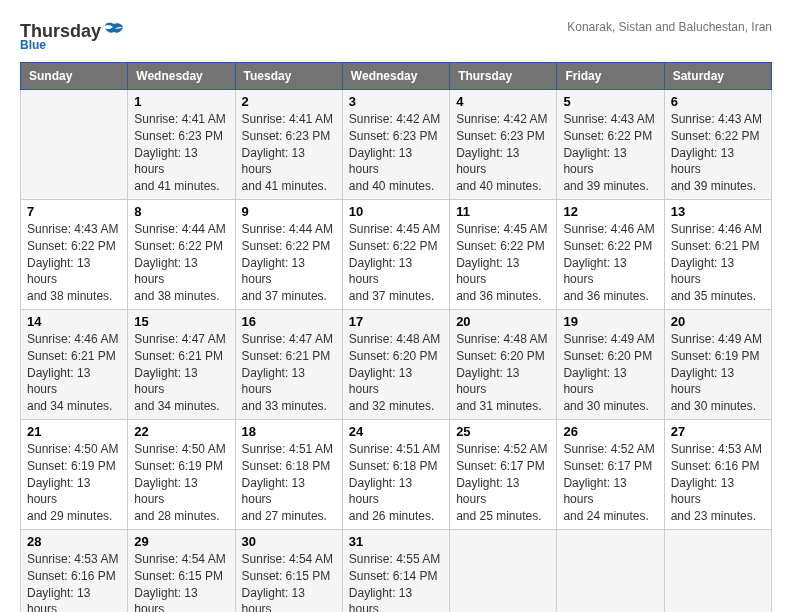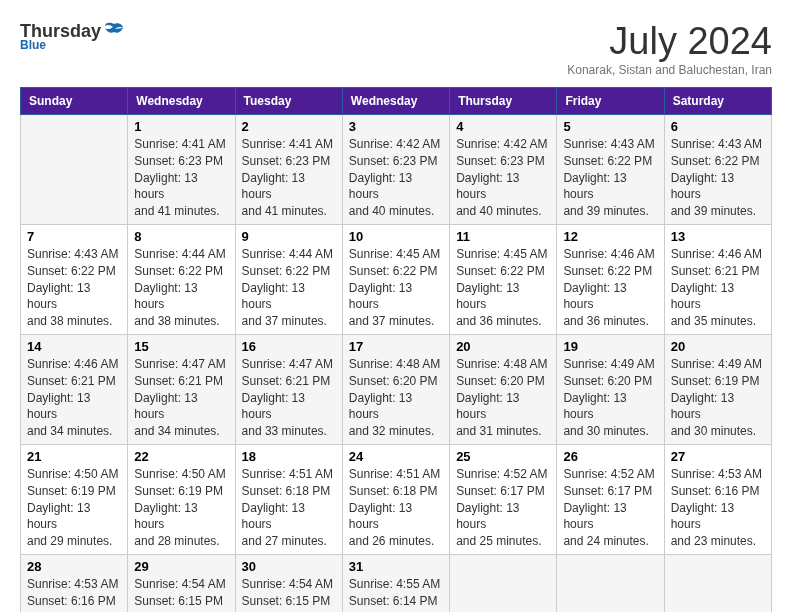--- a/index.html
+++ b/index.html
@@ -23,21 +23,21 @@
     }
     .title-area {
       text-align: right;
     }
     table {
       width: 100%;
       border-collapse: collapse;
       font-size: 11px;
     }
     thead tr th {
-      background-color: #4c1d95;
+      background-color: #737373;
       color: white;
       text-align: left;
       padding: 6px 8px;
       font-size: 12px;
       font-weight: bold;
       border: 1px solid #2a5a9f;
     }
     tbody tr td {
       border: 1px solid #ccc;
       vertical-align: top;
@@ -69,21 +69,20 @@
   <div class="logo">
     <div style="display:flex; align-items:center;">
       <span style="font-size:18px; font-weight:bold; color:#333; font-family:Arial;">Thursday</span>
       <svg width="22" height="22" viewBox="0 0 22 22" style="margin-left:2px;">
         <path d="M11 4 C14 2, 20 4, 20 8 C18 6, 14 7, 12 9 L20 8 C18 12, 14 14, 11 12 C8 14, 4 12, 2 8 C4 10, 8 9, 10 7 C8 5, 4 4, 2 6 C2 2, 8 2, 11 4Z" fill="#1a6ab0"></path>
       </svg>
     </div>
     <span style="font-size:12px; font-weight:bold; color:#1a6ab0; font-family:Arial; margin-top:-4px;">Blue</span>
   </div>
   <div class="title-area">
-    <div style="font-size:38px; color:#333; font-weight:normal;">July 2024</div>
     <div style="font-size:12px; color:#737373;">Konarak, Sistan and Baluchestan, Iran</div>
   </div>
 </div>
 
 <table>
   <thead>
     <tr>
     <th>Sunday</th>
         <th>Wednesday</th>
         <th>Tuesday</th>

